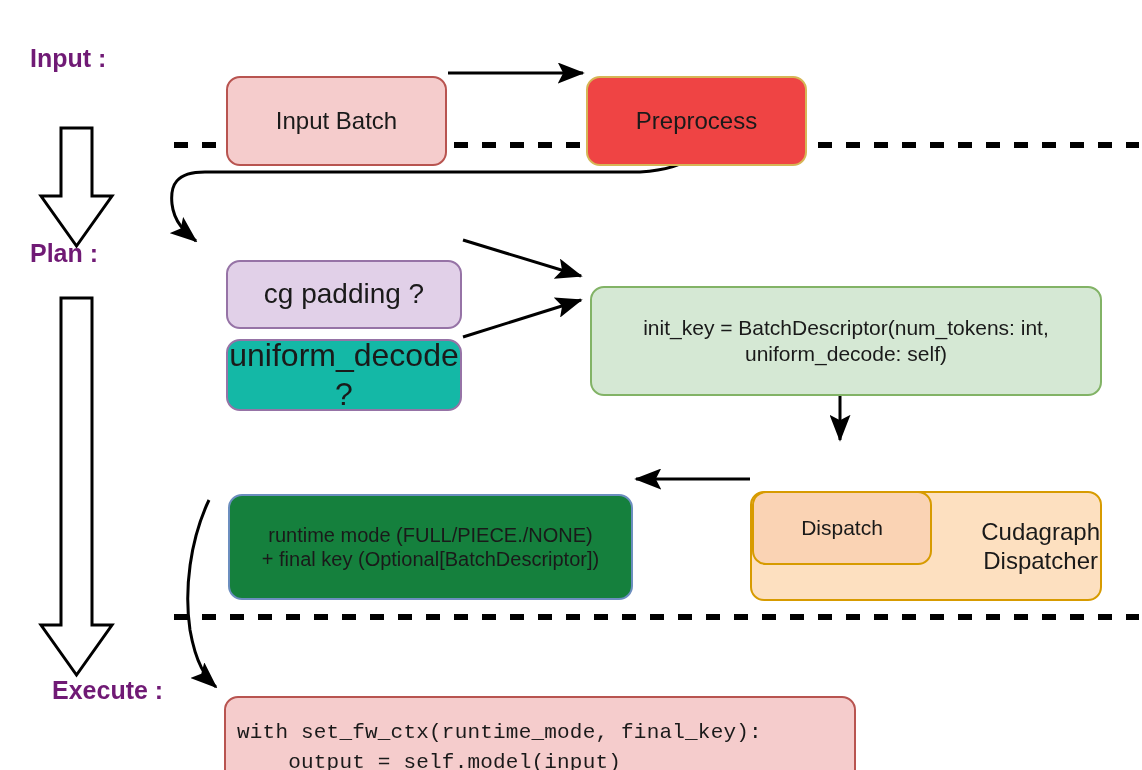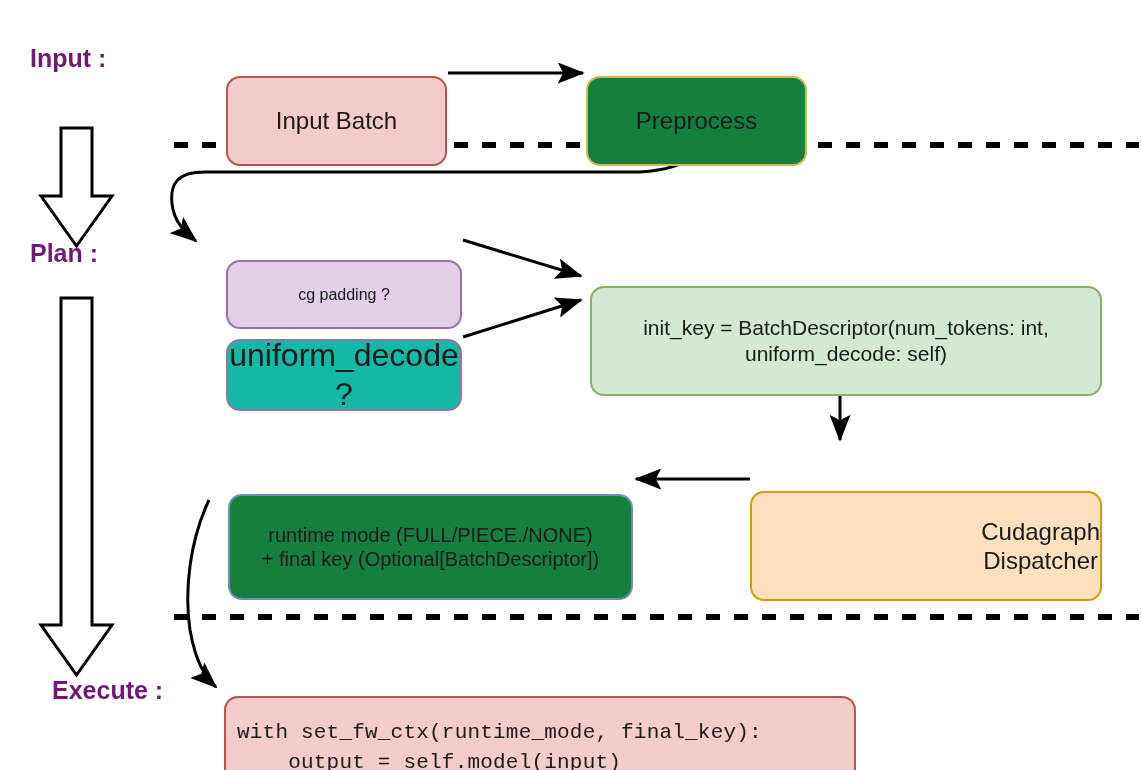--- a/index.html
+++ b/index.html
@@ -98,38 +98,40 @@
   <div class="stage-label" style="left:30px; top:44px;">Input :</div>
 
   <div class="stage-label" style="left:30px; top:239px;">Plan :</div>
 
   <div class="stage-label" style="left:12px; top:676px;margin-left:40px;">Execute :</div>
 
   <div class="node" style="left:226px; top:28px; width:221px; height:90px;
               background:#f5cccc; border-color:#b85450; font-size:24px;">Input Batch</div>
 
   <div class="node" style="left:586px; top:28px; width:221px; height:90px;
-              background:#15803d; border-color:#d6b656; font-size:24px;">Preprocess</div>
+              background:#ef4444; border-color:#d6b656; font-size:24px;">Preprocess</div>
 
   <div class="node" style="left:226px; top:212px; width:236px; height:69px;
-              background:#e1d0e8; border-color:#9673a6; font-size:16px;">cg padding ?</div>
+              background:#e1d0e8; border-color:#9673a6; font-size:28px;">cg padding ?</div>
 
   <div class="node" style="left:226px; top:291px; width:236px; height:72px;
               background:#14b8a6; border-color:#9673a6; font-size:32px;">uniform_decode ?</div>
 
   <div class="node" style="left:590px; top:238px; width:512px; height:110px;
               background:#d5e8d4; border-color:#82b366; font-size:21px;
               white-space:pre-line;">init_key = BatchDescriptor(num_tokens: int,
 uniform_decode: self)</div>
 
   <div class="node" style="left:750px; top:443px; width:352px; height:110px;
               background:#fde0c0; border-color:#d79b00; font-size:24px;
               white-space:pre-line; justify-content:flex-end; ">Cudagraph
 Dispatcher</div>
 
+  <div class="node" style="left:752px; top:443px; width:180px; height:74px;
+              background:#fad3b4; border-color:#d79b00; font-size:21px;">Dispatch</div>
 
   <div class="node" style="left:228px; top:446px; width:405px; height:106px;
               background:#15803d; border-color:#6c8ebf; font-size:20px;
               white-space:pre-line;">runtime mode (FULL/PIECE./NONE)
 + final key (Optional[BatchDescriptor])</div>
 
   <div class="node code-node" style="left:224px; top:648px; width:632px; height:104px;
               background:#f5cccc; border-color:#b85450;">with set_fw_ctx(runtime_mode, final_key):
     output = self.model(input)</div>
 

